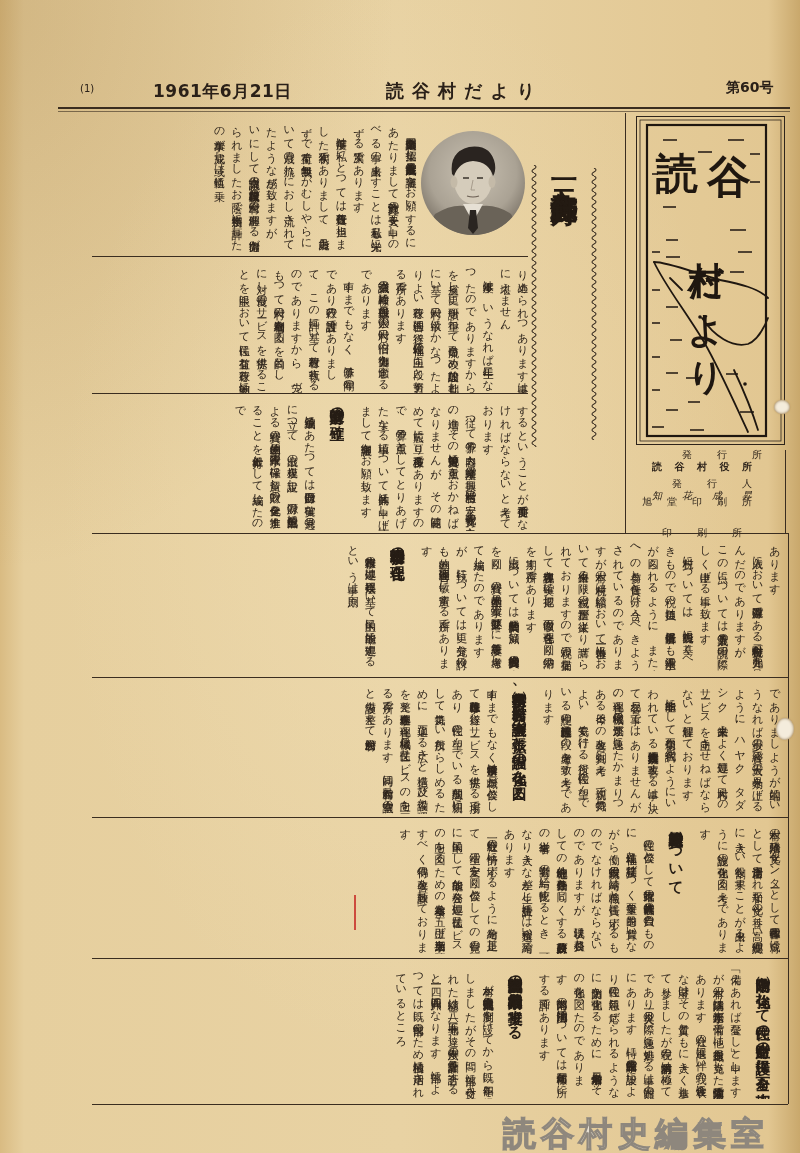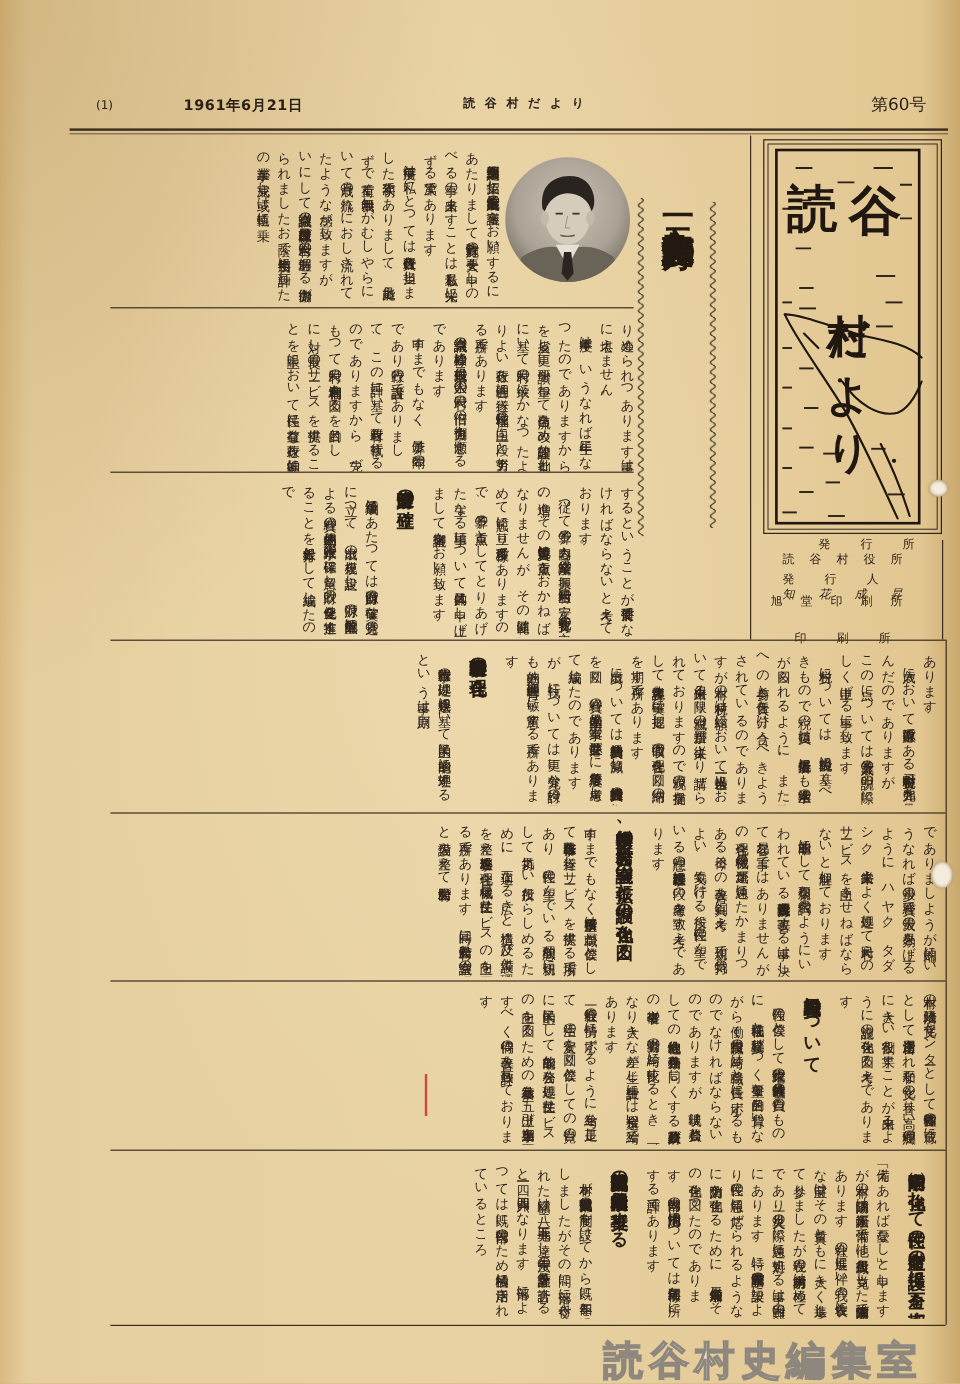--- a/index.html
+++ b/index.html
@@ -9,23 +9,23 @@
       radial-gradient(ellipse at 50% 45%, rgba(240,222,180,0.55) 0%, rgba(230,205,155,0) 60%),
       radial-gradient(ellipse at 0% 0%, rgba(150,110,50,0.25) 0%, rgba(150,110,50,0) 35%),
       linear-gradient(90deg, #d9bb82 0%, #e6cf9e 3%, #e8d2a3 50%, #e2c792 96%, #c9a86c 100%);
     color:#2e241b;
     font-family:"DejaVu Serif", serif;
   }
   .abs { position:absolute; }
   
   .hdr { position:absolute; top:80px; font-family:"DejaVu Sans", sans-serif; color:#2a2018; white-space:nowrap; }
   .hdr-page { left:80px; font-size:10px; top:83px; }
-  .hdr-date { left:153px; font-size:12px; font-weight:bold; letter-spacing:0.5px; }
-  .hdr-title { left:386px; font-size:10px; font-weight:bold; letter-spacing:8px; top:79px; }
-  .hdr-issue { left:726px; font-size:14px; font-weight:normal; top:79px; }
+  .hdr-date { left:153px; font-size:17px; font-weight:bold; letter-spacing:0.5px; }
+  .hdr-title { left:386px; font-size:18px; font-weight:bold; letter-spacing:8px; top:79px; }
+  .hdr-issue { left:726px; font-size:14px; font-weight:bold; top:79px; }
   .rule-h { position:absolute; height:1px; background:#3a2d20; }
   .rule-v { position:absolute; width:1px; background:#3a2d20; }
   
   .tier {
     position:absolute; writing-mode:vertical-rl; overflow:hidden;
     font-family:"DejaVu Serif", serif; font-size:11px; line-height:17.4px;
     color:#2e241b; letter-spacing:0;
   }
   .tier p { margin:0; text-indent:1em; }
   .tier p.cont { text-indent:0; }
@@ -107,22 +107,22 @@
     </g>
     <circle cx="70" cy="205" r="1.8" fill="#1f1710"></circle>
     <circle cx="115" cy="272" r="1.8" fill="#1f1710"></circle>
   </svg>
   <span class="mh-char" style="left:656px; top:153px; font-size:42px;">読</span>
   <span class="mh-char" style="left:707px; top:155px; font-size:44px;">谷</span>
   <span class="mh-char mh-vert" style="left:688px; top:232px; font-size:36px;">村だより</span>
 
   <div class="rule-v" style="left:785px; top:450px; height:83px;"></div>
   <span class="pub" style="left:662px; top:449px; width:80px;margin-left:20px;">発行所</span>
-  <span class="pub" style="left:652px; top:461px; width:100px;">読谷村役所</span>
-  <span class="pub" style="left:652px; top:478px; width:80px;">発行人</span>
+  <span class="pub" style="left:652px; top:461px; width:100px;font-weight:bold;">読谷村役所</span>
+  <span class="pub" style="left:672px; top:478px; width:80px;">発行人</span>
   <span class="pub" style="left:652px; top:490px; width:100px;font-style:italic;">知花成昇</span>
   <span class="pub" style="left:662px; top:527px; width:80px;">印刷所</span>
   <span class="pub" style="left:642px; top:496px; width:110px;">旭堂印刷所</span>
 
   <svg class="abs" style="left:529px; top:165px;" width="10" height="282">
     <defs>
         <pattern id="wv1" width="10" height="8" patternUnits="userSpaceOnUse">
           <path d="M5 0 Q9 2 5 4 Q1 6 5 8" stroke="#3a2e22" fill="none" stroke-width="1.1"></path>
         </pattern>
       </defs>

